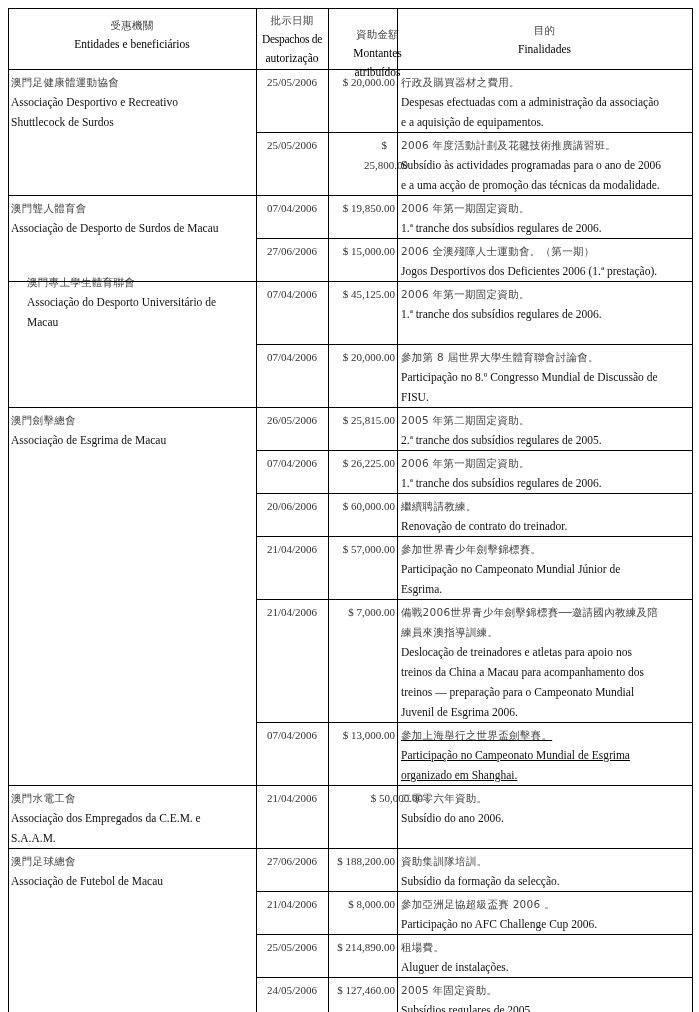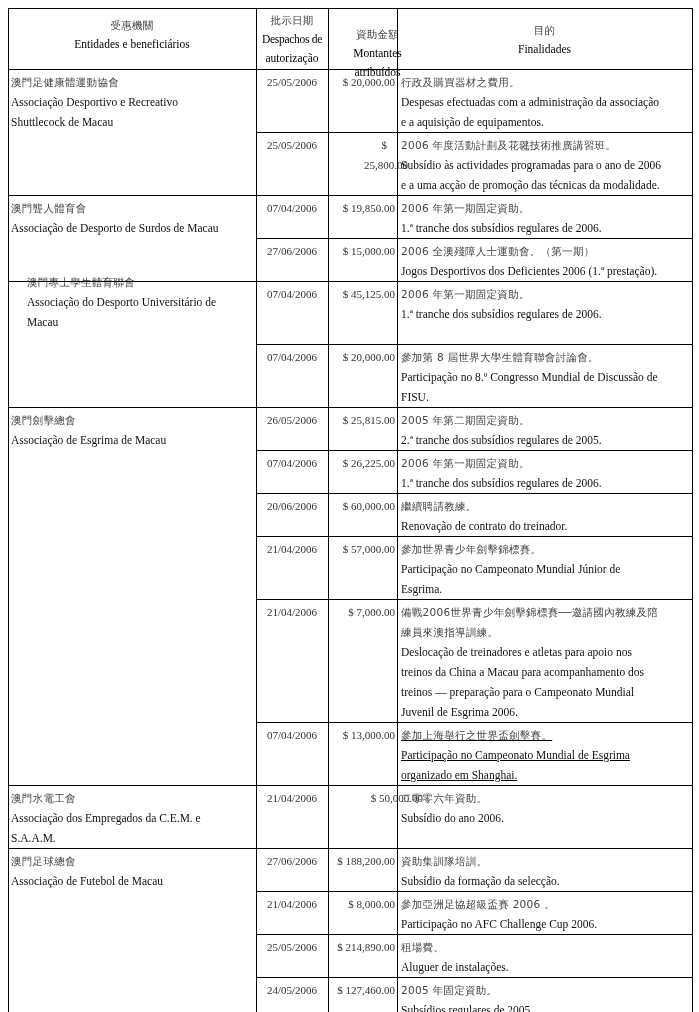--- a/index.html
+++ b/index.html
@@ -39,21 +39,21 @@
   </div>
   <div class="cell hdr" style="left:389px;top:13px;width:295px;">
     <div class="zh">目的</div>
     <div>Finalidades</div>
   </div>
 
   <div id="body-rows">
       <div class="cell ent" style="left:0px;top:64px;width:248px;">
         <div class="zh">澳門足健康體運動協會</div>
         <div class="pt">Associação Desportivo e Recreativo</div>
-        <div class="pt">Shuttlecock de Macau</div>
+        <div class="pt">Shuttlecock de Surdos</div>
       </div>
       <div>
         <div class="cell date" style="left:248px;top:64px;width:72px;">25/05/2006</div>
         <div class="cell amt" style="left:320px;top:64px;width:69px;">$ 20,000.00</div>
         <div class="cell fin" style="left:389px;top:64px;width:295px;">
           <div class="zh">行政及購買器材之費用。</div>
           <div class="pt">Despesas efectuadas com a administração da associação</div>
           <div class="pt">e a aquisição de equipamentos.</div>
         </div>
       </div>

